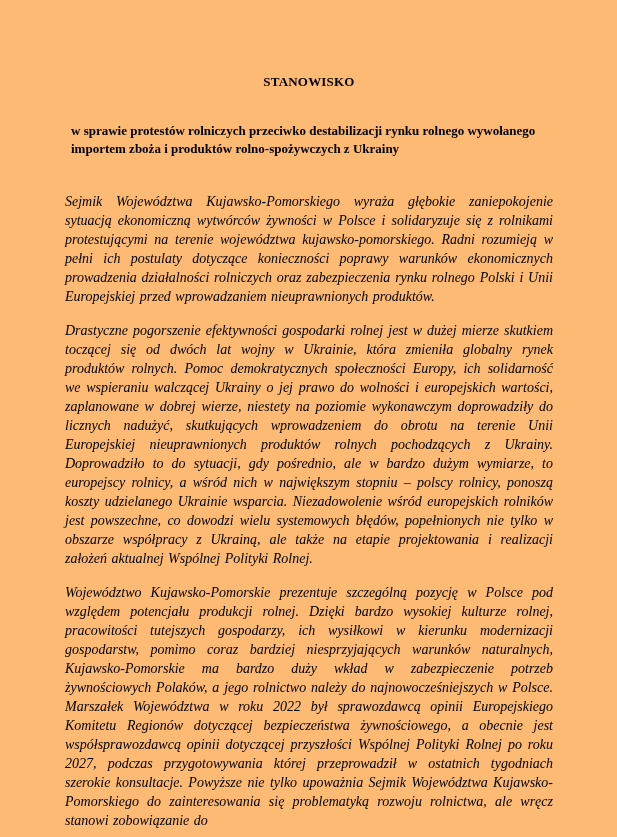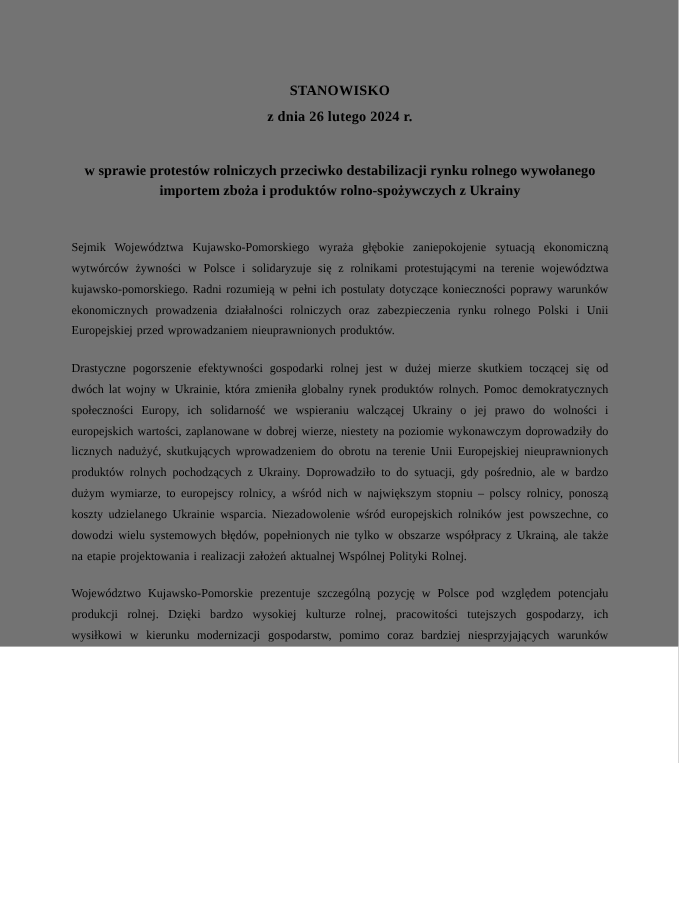--- a/index.html
+++ b/index.html
@@ -6,62 +6,61 @@
   html, body {
     width: 617px;
     background: #ffffff;
   }
   body {
     font-family: "Liberation Serif", serif;
     color: #000000;
   }
   .page {
     width: 617px;
-    height: 588px;
-    background: #737373;
+    height: 837px;
+    background: #fdba74;
     padding: 70px 64px 0 65px;
     overflow: hidden;
     position: relative;
   }
   .doc-header {
     text-align: center;
   }
   .doc-header .hline {
     font-size: 13px;
     font-weight: bold;
     line-height: 24px;
     letter-spacing: 0.2px;
   }
   .doc-subject {
     margin-top: 28px;
-    text-align: center;
     font-size: 13px;
     font-weight: bold;
     line-height: 18px;
     padding: 0 6px;
   }
   .doc-body {
     margin-top: 34px;
   }
   .doc-body p {
-    font-size: 11px;
+    font-size: 14px;
     line-height: 19px;
     text-align: justify;
     margin-bottom: 15px;
     word-spacing: 1px;
+    font-style: italic;
   }
 </style>
 </head>
 <body>
 
 <div class="page">
 
   <div class="doc-header">
     <div class="hline">STANOWISKO</div>
-    <div class="hline">z dnia 26 lutego 2024 r.</div>
   </div>
 
   <div class="doc-subject">w sprawie protestów rolniczych przeciwko destabilizacji rynku rolnego wywołanego importem zboża i produktów rolno-spożywczych z Ukrainy</div>
 
   <div class="doc-body">
     <p>Sejmik Województwa Kujawsko-Pomorskiego wyraża głębokie zaniepokojenie sytuacją ekonomiczną wytwórców żywności w Polsce i solidaryzuje się z rolnikami protestującymi na terenie województwa kujawsko-pomorskiego. Radni rozumieją w pełni ich postulaty dotyczące konieczności poprawy warunków ekonomicznych prowadzenia działalności rolniczych oraz zabezpieczenia rynku rolnego Polski i Unii Europejskiej przed wprowadzaniem nieuprawnionych produktów.</p>
     <p>Drastyczne pogorszenie efektywności gospodarki rolnej jest w dużej mierze skutkiem toczącej się od dwóch lat wojny w Ukrainie, która zmieniła globalny rynek produktów rolnych. Pomoc demokratycznych społeczności Europy, ich solidarność we wspieraniu walczącej Ukrainy o jej prawo do wolności i europejskich wartości, zaplanowane w dobrej wierze, niestety na poziomie wykonawczym doprowadziły do licznych nadużyć, skutkujących wprowadzeniem do obrotu na terenie Unii Europejskiej nieuprawnionych produktów rolnych pochodzących z Ukrainy. Doprowadziło to do sytuacji, gdy pośrednio, ale w bardzo dużym wymiarze, to europejscy rolnicy, a wśród nich w największym stopniu – polscy rolnicy, ponoszą koszty udzielanego Ukrainie wsparcia. Niezadowolenie wśród europejskich rolników jest powszechne, co dowodzi wielu systemowych błędów, popełnionych nie tylko w obszarze współpracy z Ukrainą, ale także na etapie projektowania i realizacji założeń aktualnej Wspólnej Polityki Rolnej.</p>
     <p>Województwo Kujawsko-Pomorskie prezentuje szczególną pozycję w Polsce pod względem potencjału produkcji rolnej. Dzięki bardzo wysokiej kulturze rolnej, pracowitości tutejszych gospodarzy, ich wysiłkowi w kierunku modernizacji gospodarstw, pomimo coraz bardziej niesprzyjających warunków naturalnych, Kujawsko-Pomorskie ma bardzo duży wkład w zabezpieczenie potrzeb żywnościowych Polaków, a jego rolnictwo należy do najnowocześniejszych w Polsce. Marszałek Województwa w roku 2022 był sprawozdawcą opinii Europejskiego Komitetu Regionów dotyczącej bezpieczeństwa żywnościowego, a obecnie jest współsprawozdawcą opinii dotyczącej przyszłości Wspólnej Polityki Rolnej po roku 2027, podczas przygotowywania której przeprowadził w ostatnich tygodniach szerokie konsultacje. Powyższe nie tylko upoważnia Sejmik Województwa Kujawsko-Pomorskiego do zainteresowania się problematyką rozwoju rolnictwa, ale wręcz stanowi zobowiązanie do</p>
   </div>
 

